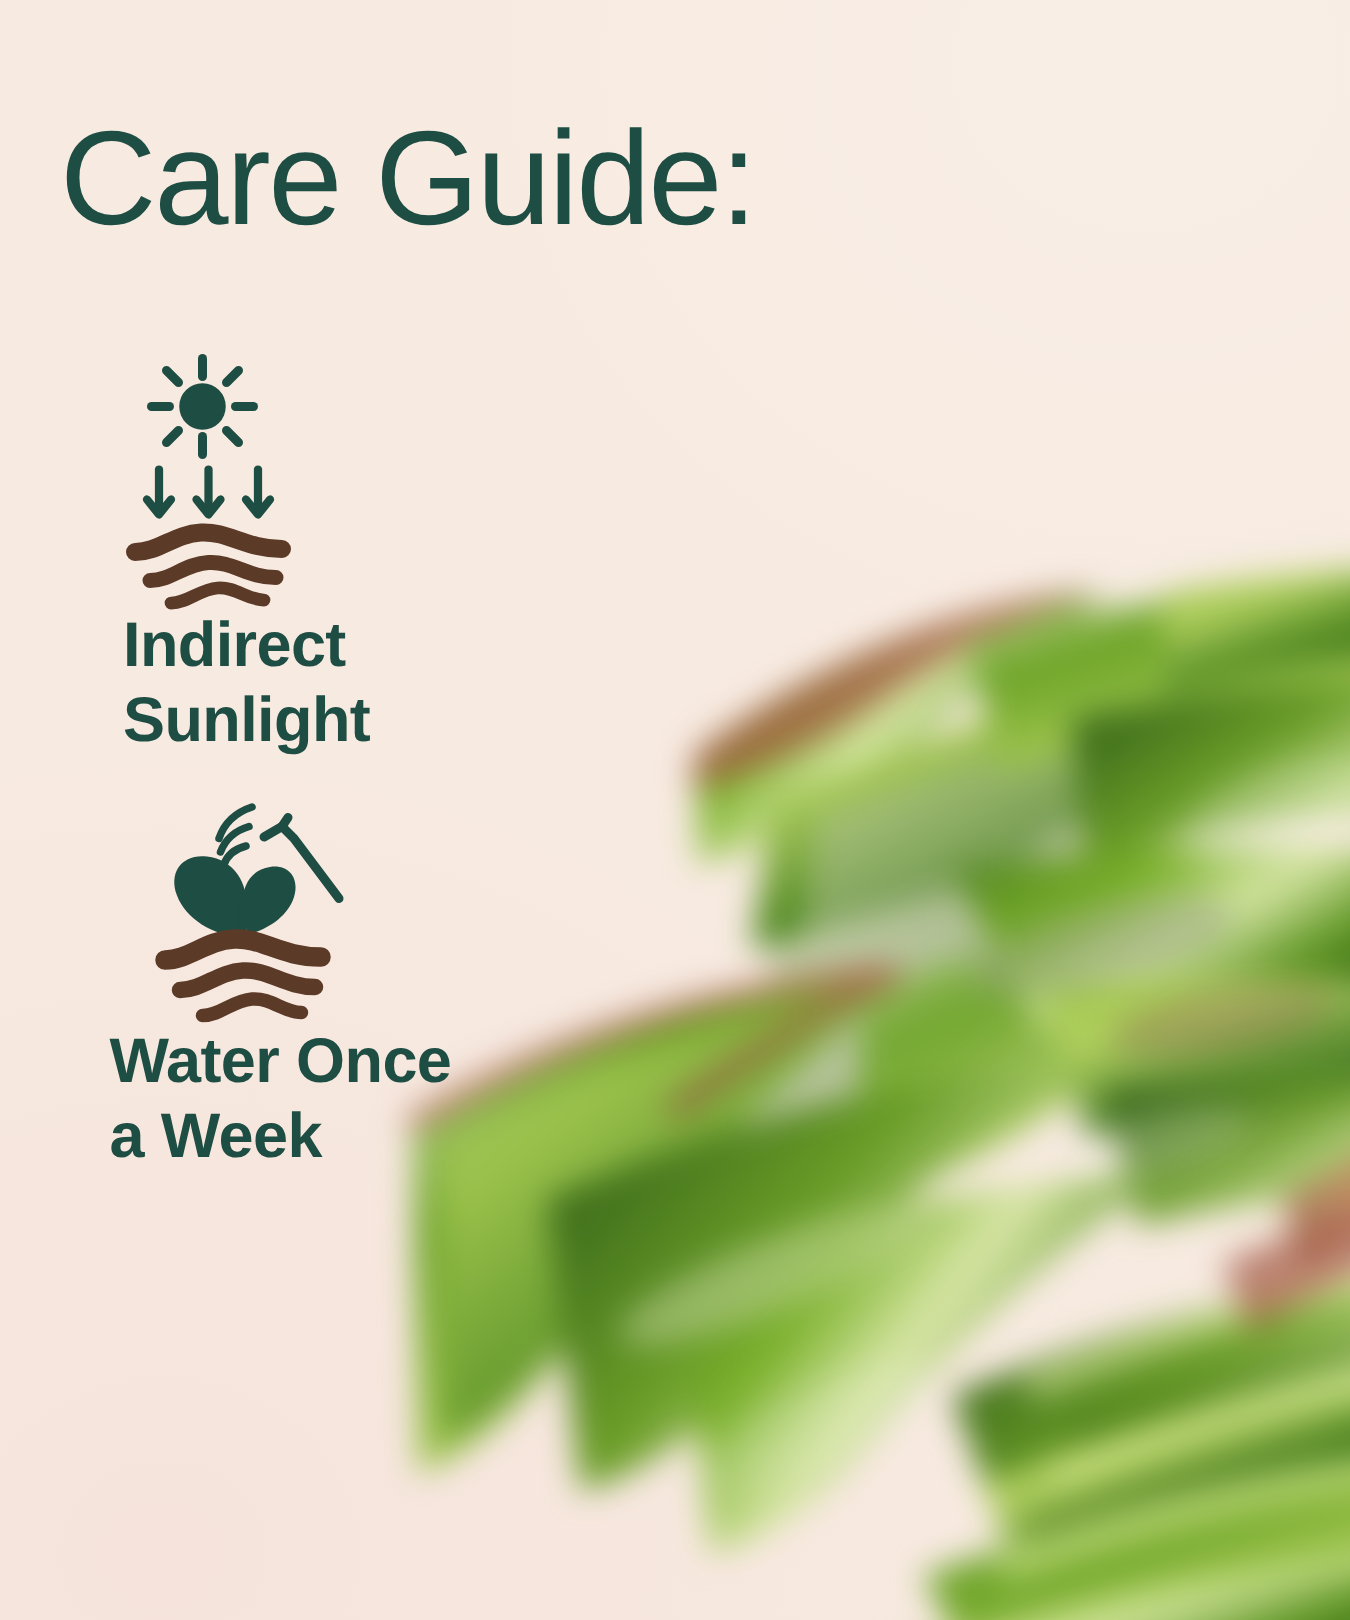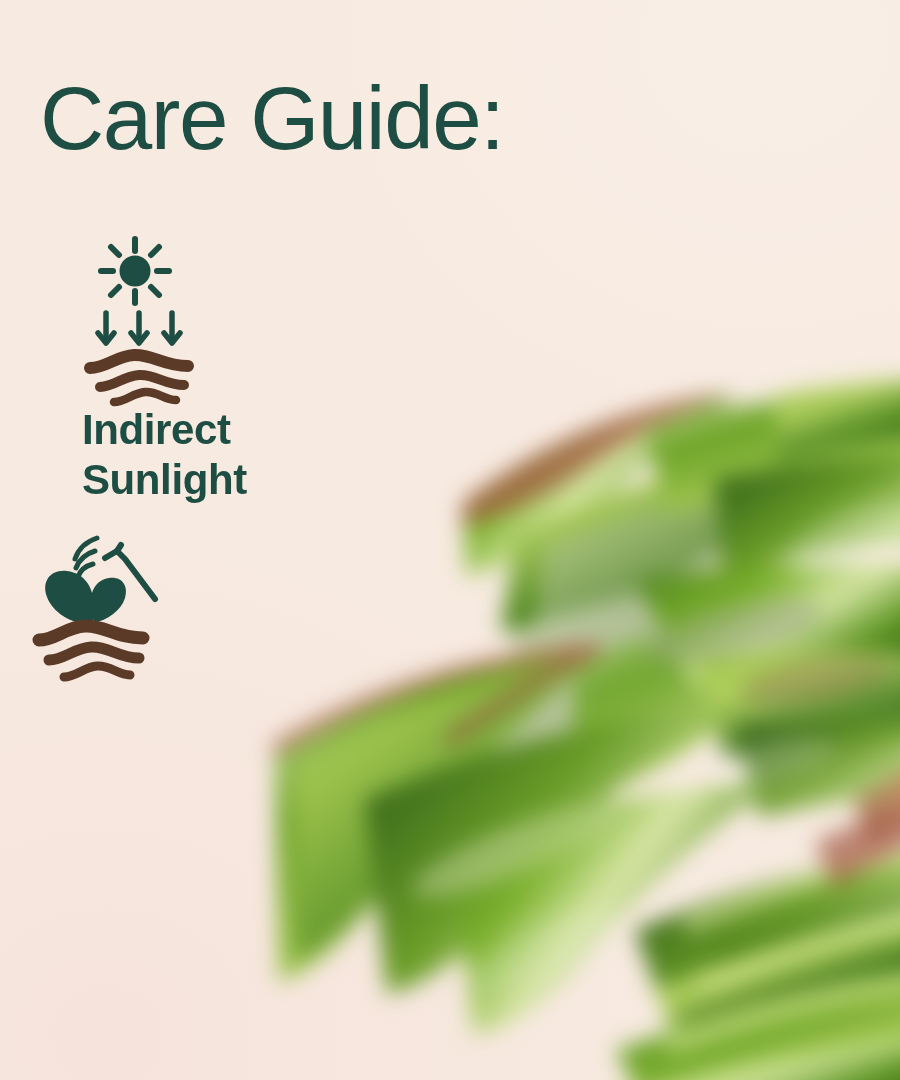--- a/index.html
+++ b/index.html
@@ -219,16 +219,18 @@
           <path d="M61 96 C74 93 88 84 92 71 C96 58 88 49 76 51 C62 53 56 66 58 81 Z" fill="#1E4D43"></path>
           <path d="M58 100 L58 76" stroke="#1E4D43" stroke-width="5" stroke-linecap="round" fill="none"></path>
 
           <g fill="none" stroke="#5C3A28" stroke-linecap="round">
             <path d="M6 113 C22 113 33 100 52 99 C71 98 83 111 110 111" stroke-width="13"></path>
             <path d="M16 133 C31 133 41 121 58 120 C75 119 86 131 106 131" stroke-width="11"></path>
             <path d="M31 150 C43 150 51 140 64 139 C77 138 85 148 97 148" stroke-width="9"></path>
           </g>
         </svg>
       </span>
+      <span class="care-label">Water Once
+a Week</span>
     </div>
 
   </div>
 </div>
 
 </body></html>

